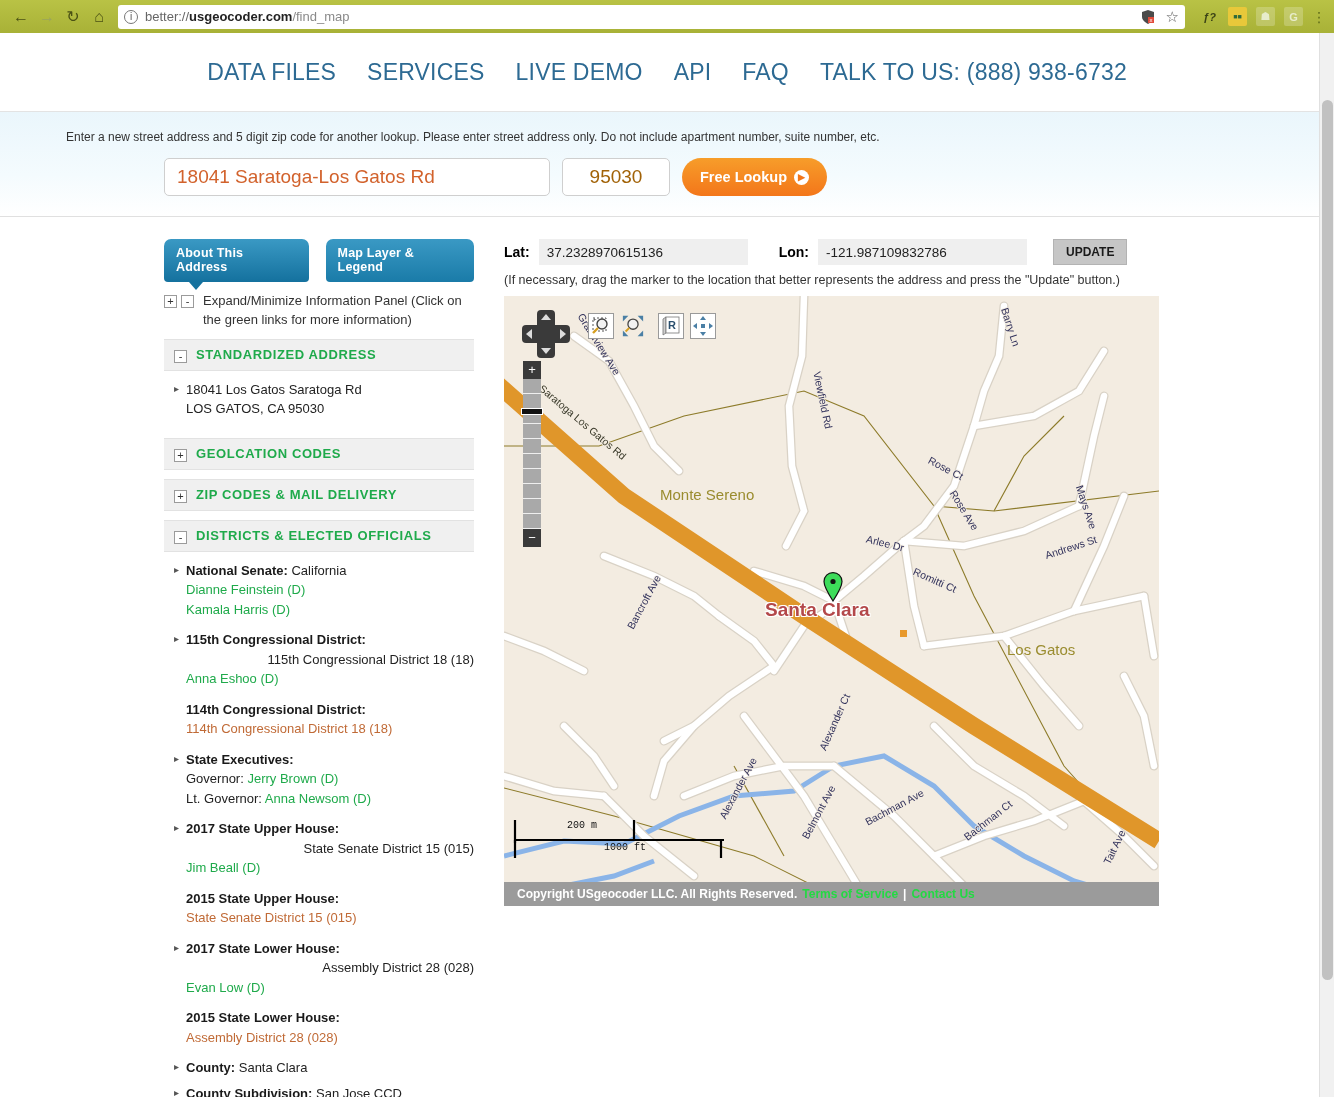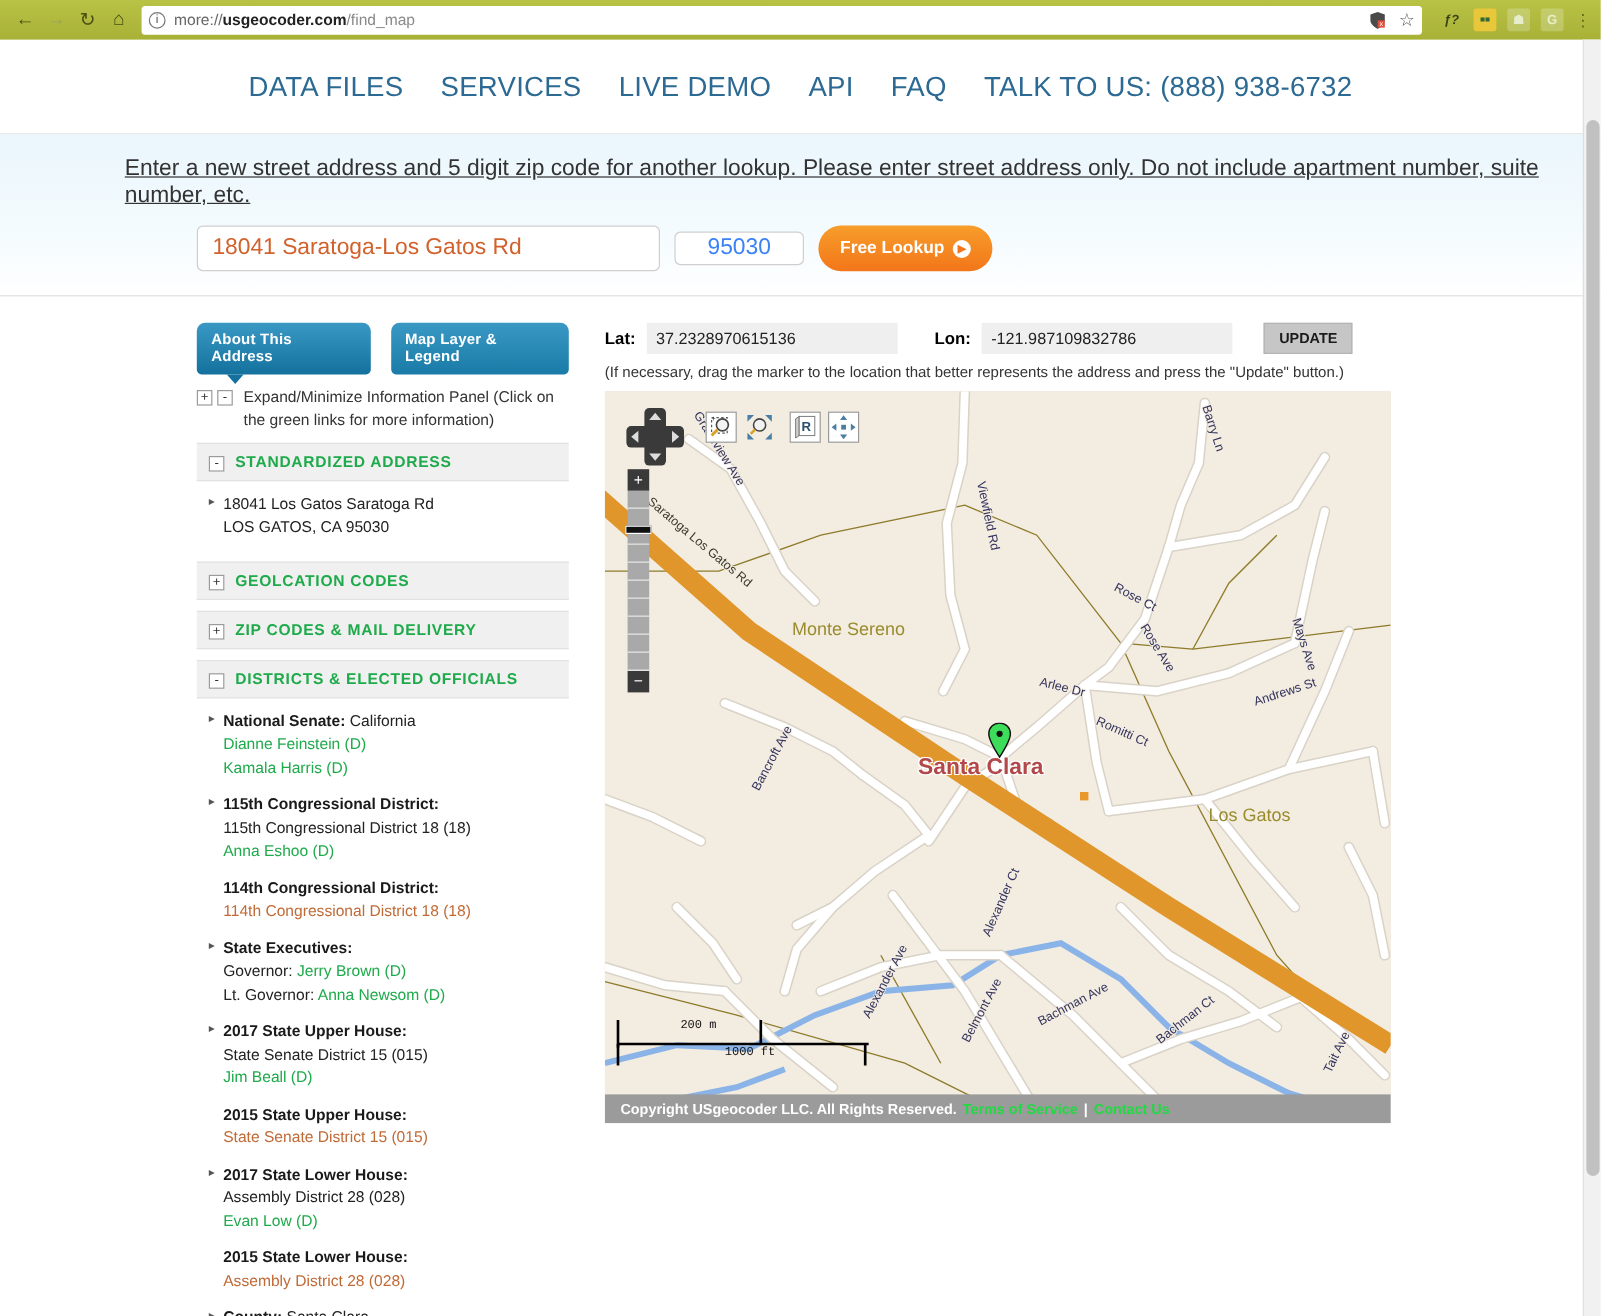--- a/index.html
+++ b/index.html
@@ -51,30 +51,30 @@
   #site-nav a {
     color:#2d6a93; font-size:23px; letter-spacing:0.2px; text-decoration:none;
     font-family:"Liberation Sans", sans-serif;
   }
 
   
   #lookup-bar {
     background:linear-gradient(180deg,#eaf6fc 0%, #f4fbfe 60%, #ffffff 100%);
     padding:18px 0 20px 0; border-bottom:1px solid #e0e0e0;
   }
-  #lookup-hint { font-size:19px; color:#333; margin-left:104px; margin-bottom:14px;text-decoration:underline;}
+  #lookup-hint { font-size:12px; color:#333; margin-left:66px; margin-bottom:14px;}
   #lookup-row { display:flex; align-items:center; margin-left:164px; gap:12px;}
   #address-input {
     width:386px; height:38px; border:1px solid #cfcfcf; border-radius:5px;
     font-size:19px; color:#d2622c; padding:0 12px; background:#fff;
     font-family:"Liberation Sans", sans-serif;
   }
   #zip-input {
-    width:108px; height:28px; border:1px solid #cfcfcf; border-radius:5px;
-    font-size:19px; color:#3b82f6; padding:0 12px; background:#fff; text-align:center;
+    width:108px; height:38px; border:1px solid #cfcfcf; border-radius:5px;
+    font-size:19px; color:#a16207; padding:0 12px; background:#fff; text-align:center;
     font-family:"Liberation Sans", sans-serif;
   }
   #lookup-button {
     height:38px; padding:0 18px; border:none; border-radius:19px; cursor:pointer;
     background:linear-gradient(180deg,#f79d2a 0%, #f3761a 100%);
     color:#fff; font-size:14.5px; font-weight:bold; display:flex; align-items:center; gap:7px;
     font-family:"Liberation Sans", sans-serif;
   }
   #lookup-button .arrow-circ {
     width:15px;height:15px;border-radius:50%;background:#fff;color:#f3761a;
@@ -116,21 +116,21 @@
     color:#1faa4b; font-size:13px; font-weight:bold; letter-spacing:0.6px;
   }
   .section-body { padding:9px 0 4px 22px; }
 
   .entry { margin-bottom:11px; font-size:13px; color:#222; line-height:1.5; position:relative;}
   .entry.tight { margin-bottom:6px; }
   .bullet { position:absolute; left:-12px; top:1px; color:#555; font-size:10px; }
   .lbl { font-weight:bold; color:#1a1a1a;}
   .green { color:#1faa4b; cursor:pointer;}
   .orange { color:#c06a36; cursor:pointer;}
-  .plain { color:#222; }
+  .plain { color:#222;text-align:right; }
   .sub { display:block; }
   .addr-line { font-size:13px; color:#222; line-height:1.5;}
 
   
   #latlon-row { display:flex; align-items:center; gap:9px; }
   .ll-label { font-size:14px; font-weight:bold; color:#000000;}
   .ll-input {
     width:209px;height:26px;background:#efefef;border:none;font-size:13.5px;color:#222;
     padding:0 8px; font-family:"Liberation Sans", sans-serif;
   }
@@ -219,21 +219,21 @@
 <body>
 
 <div id="browser-bar">
   <div class="nav-btn">←</div>
   <div class="nav-btn disabled">→</div>
   <div class="nav-btn">↻</div>
   <div class="nav-btn">⌂</div>
 
   <div id="url-bar">
     <span id="url-info-icon">i</span>
-    <span id="url-text"><span class="sch">more://</span><b>usgeocoder.com</b><span>/find_map</span></span>
+    <span id="url-text"><span class="sch">better://</span><b>usgeocoder.com</b><span>/find_map</span></span>
     <span id="shield-icon">
       <svg width="16" height="16" viewBox="0 0 16 16">
           <path d="M8 1 L14 3 V8 C14 12 8 15 8 15 C8 15 2 12 2 8 V3 Z" fill="#4a4a4a"></path>
           <rect x="8" y="8" width="6" height="6" fill="#e04b3a"></rect>
           <text x="11" y="13" font-size="6" fill="#fff" text-anchor="middle" font-family="sans-serif">x</text>
         </svg>
     </span>
     <span id="star-icon">☆</span>
   </div>
 

